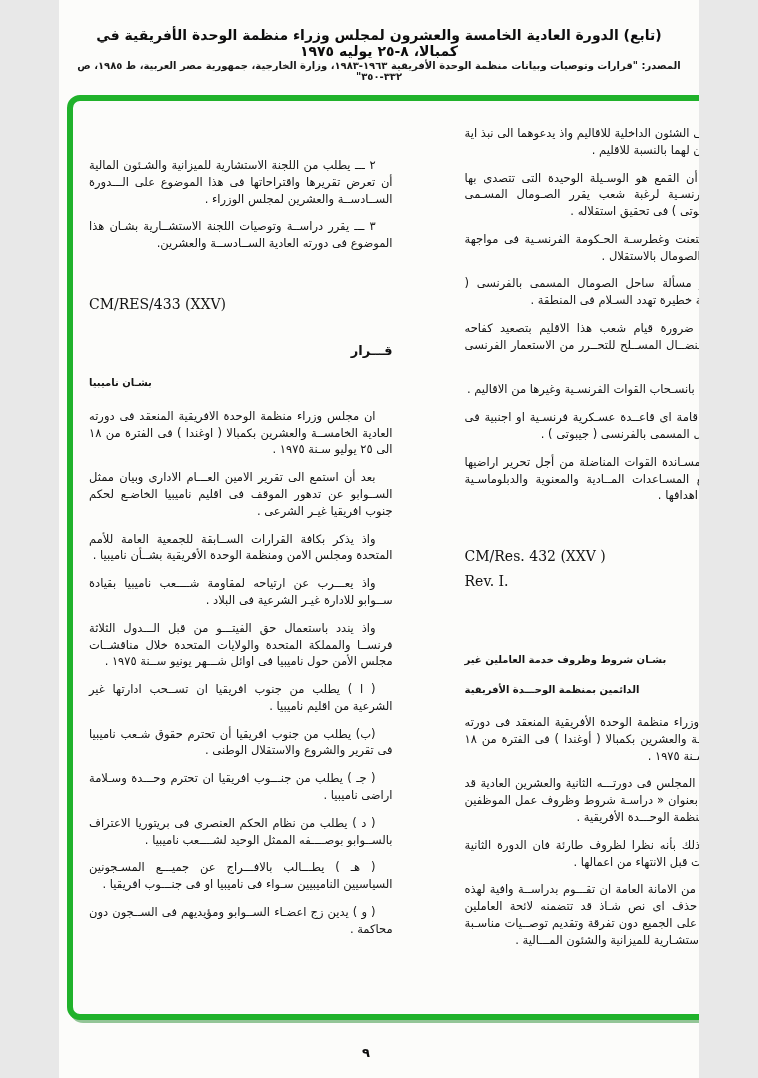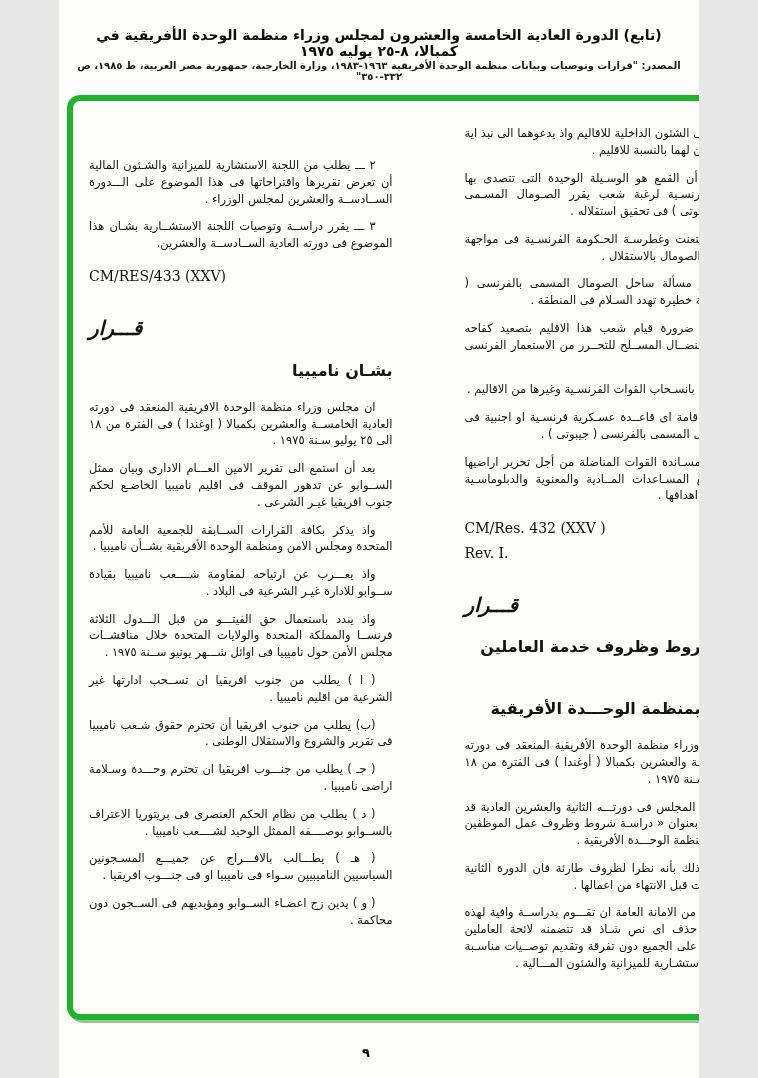--- a/index.html
+++ b/index.html
@@ -37,28 +37,28 @@
   
   .col-right { padding:24px 10px 6px 20px; }
   .col-left  { padding:56px 16px 6px 16px; }
   .para { margin:0 0 11px; text-indent:17px; }
   .para.noindent { text-indent:0; }
   .res-code {
     direction:ltr; text-align:left; unicode-bidi:embed;
     font-family:"DejaVu Serif", serif;
     font-size:14px; color:#111; margin:30px 0 0 0; text-indent:0;
   }
-  .res-code.first-gap { margin-top:14px; }
+  .res-code.first-gap { margin-top:42px; }
   .res-code.rev { margin:4px 0 0 0; }
   .res-title {
-    text-align:left; font-weight:bold; font-size:20px;
-    margin:28px 0 10px; text-indent:0; letter-spacing:1px;font-style:italic;
+    text-align:right; font-weight:bold; font-size:13px;
+    margin:28px 0 10px; text-indent:0; letter-spacing:1px;
   }
   .res-subtitle {
-    text-align:right; font-weight:bold; font-size:16px;
+    text-align:left; font-weight:bold; font-size:10px;
     margin:15px 0 7px; text-indent:0;
   }
   .subtitle-gap { height:10px; }
   .page-number {
     position:absolute; bottom:18px; left:0; right:26px;
     text-align:center; font-size:13px; font-weight:bold; color:#0c0c0c;
   }
 </style>
 </head>
 <body>

